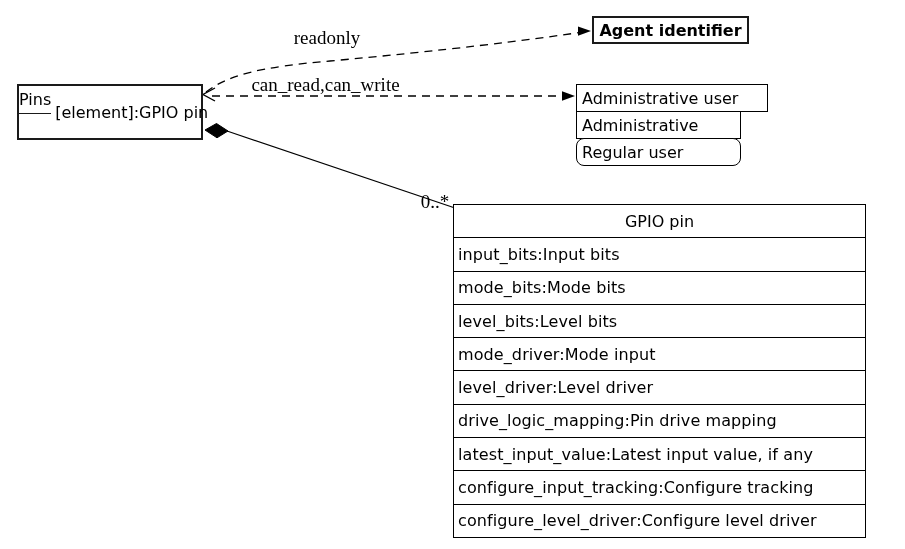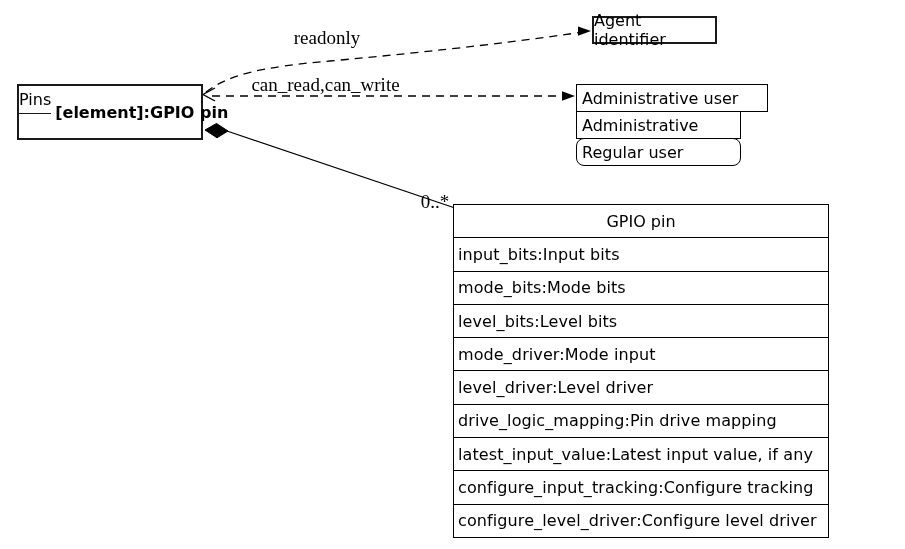--- a/index.html
+++ b/index.html
@@ -12,32 +12,32 @@
     color: #000000;
     overflow: hidden;
   }
   .node { position: absolute; box-sizing: border-box; background: #ffffff; }
   .bordered { border: 1px solid #000000; }
   .thick { border: 2px solid #1a1a1a; }
 
   
   #pins-box { left: 17px; top: 84px; width: 186px; height: 56px; display: flex; flex-direction: row; }
   #pins-box .hdr { height: 27px; border-bottom: 1px solid #1a1a1a; display: flex; align-items: center; justify-content: center; font-size: 16px; }
-  #pins-box .attr { flex: 1; display: flex; align-items: center; padding-left: 4px; font-size: 16px; white-space: nowrap; font-weight: bold; }
+  #pins-box .attr { flex: 1; display: flex; align-items: center; padding-left: 4px; font-size: 16px; white-space: nowrap; }
 
   
-  #agent-box { left: 592px; top: 16px; width: 125px; height: 28px; display: flex; align-items: center; justify-content: center; font-size: 16px; }
+  #agent-box { left: 592px; top: 16px; width: 157px; height: 28px; display: flex; align-items: center; justify-content: center; font-size: 16px; font-weight: bold; }
 
   
   #admin-header { left: 576px; top: 84px; width: 192px; height: 28px; display: flex; align-items: center; padding-left: 5px; font-size: 16px; box-sizing: border-box; }
   #admin-row-1 { left: 576px; top: 111px; width: 165px; height: 28px; display: flex; align-items: center; padding-left: 5px; font-size: 16px; box-sizing: border-box; }
   #admin-row-2 { left: 576px; top: 138px; width: 165px; height: 28px; display: flex; align-items: center; padding-left: 5px; font-size: 16px; box-sizing: border-box; border-radius: 8px; }
 
   
-  #gpio-box { left: 453px; top: 204px; width: 376px; height: 334px; display: flex; flex-direction: column; }
+  #gpio-box { left: 453px; top: 204px; width: 413px; height: 334px; display: flex; flex-direction: column; }
   #gpio-box .hdr { flex: 1; display: flex; align-items: center; justify-content: center; font-size: 16px; }
   #gpio-box .row { flex: 1; border-top: 1px solid #000000; display: flex; align-items: center; padding-left: 4px; font-size: 16px; letter-spacing: 0.1px; white-space: nowrap; }
 
   
   .edge-label {
     position: absolute;
     font-family: "Liberation Serif", "DejaVu Serif", serif;
     font-size: 19px;
     text-align: center;
     white-space: nowrap;

